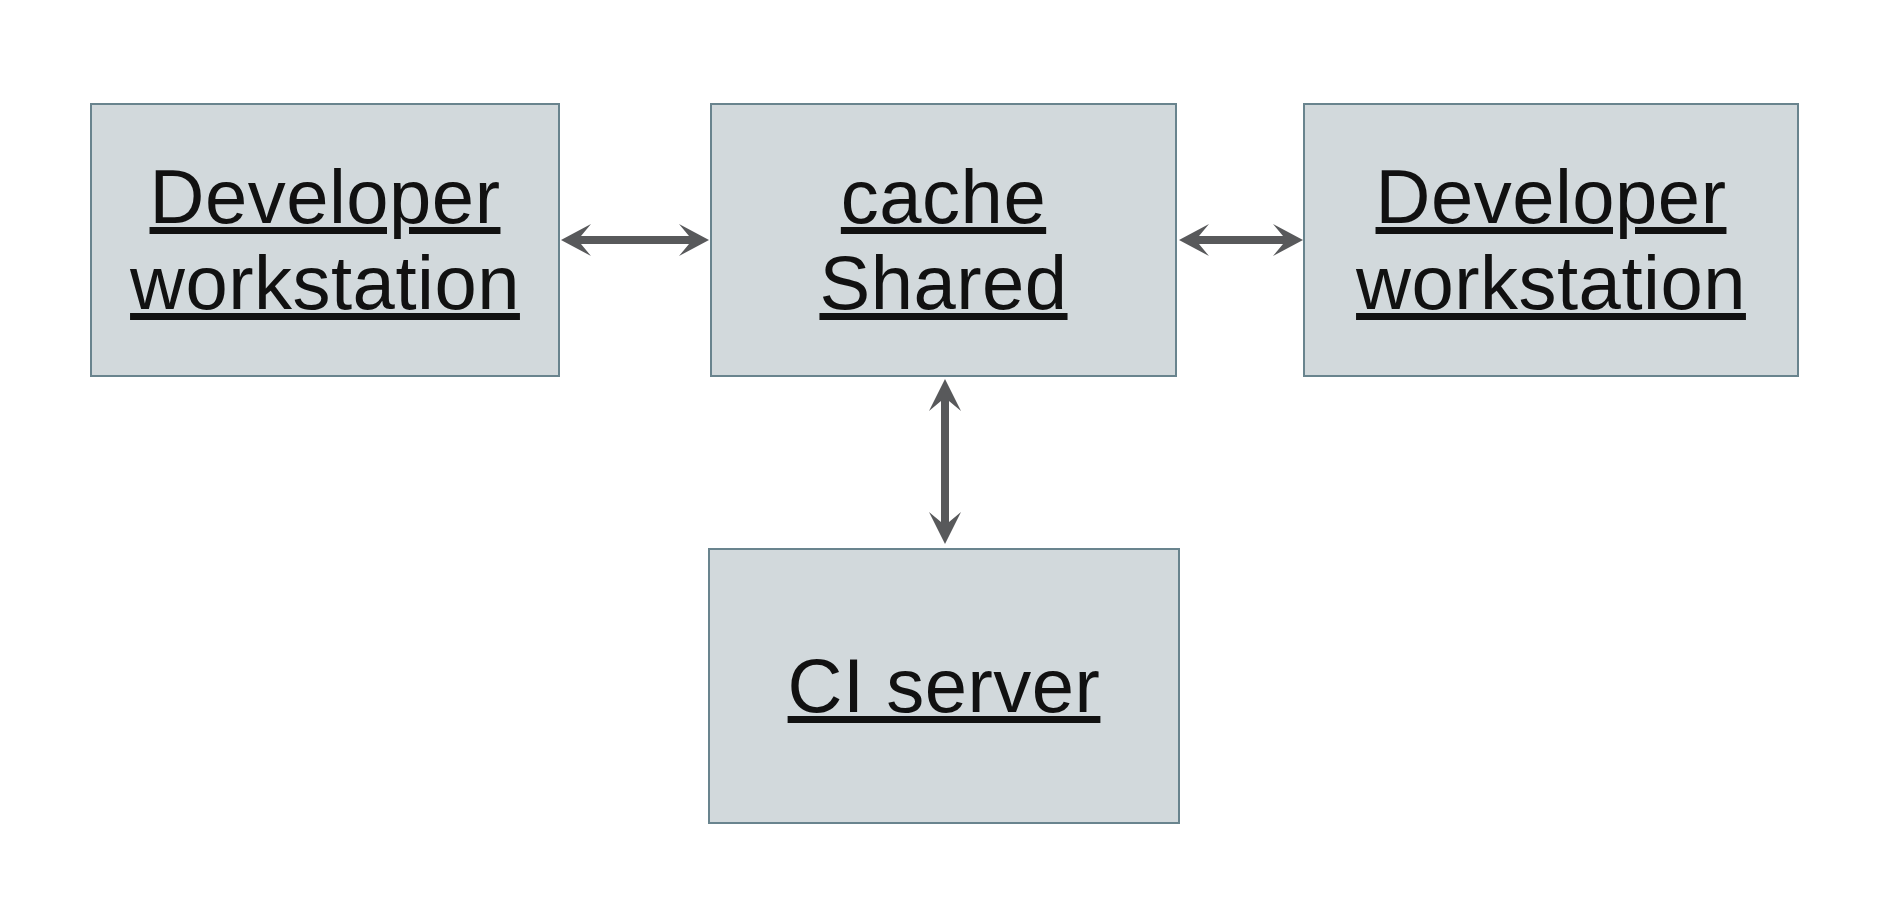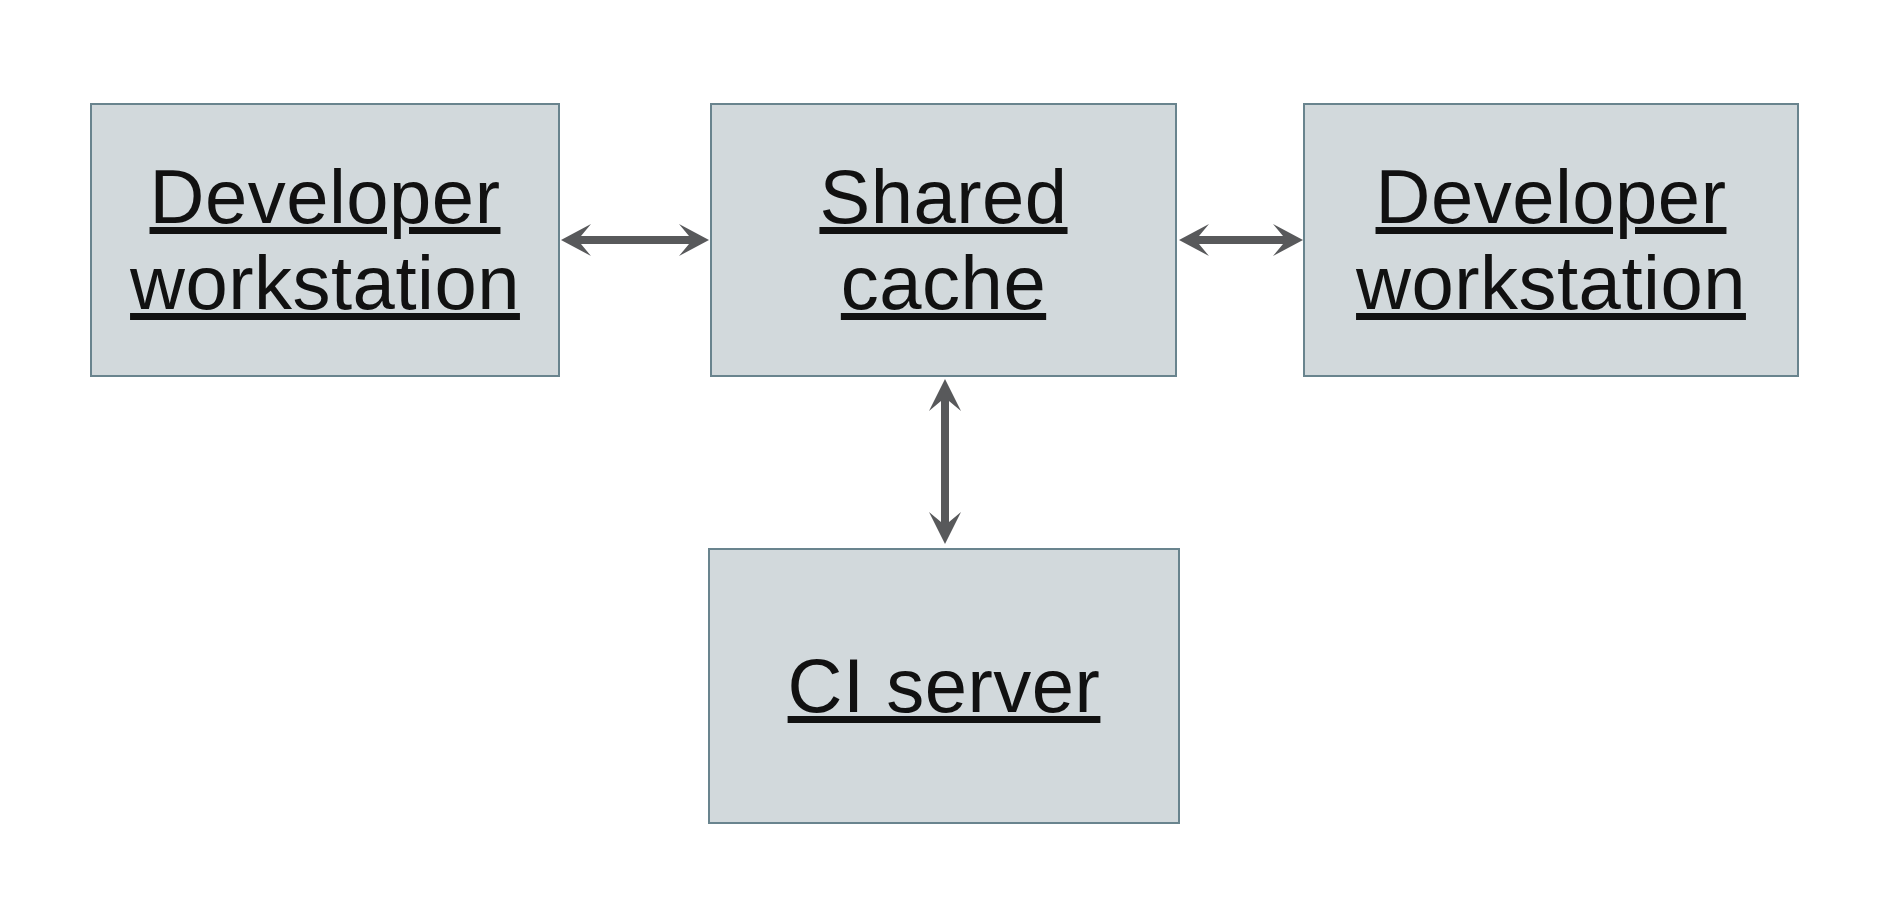--- a/index.html
+++ b/index.html
@@ -51,22 +51,22 @@
 <body style="background: rgb(255, 255, 255);">
 
 <div class="stage">
 
   <div class="node" id="node-dev-left">
     <div class="line">Developer</div>
     <div class="line">workstation</div>
   </div>
 
   <div class="node" id="node-cache">
+    <div class="line">cache</div>
     <div class="line">Shared</div>
-    <div class="line">cache</div>
   </div>
 
   <div class="node" id="node-dev-right">
     <div class="line">Developer</div>
     <div class="line">workstation</div>
   </div>
 
   <div class="node" id="node-ci">
     <div class="line">CI server</div>
   </div>

